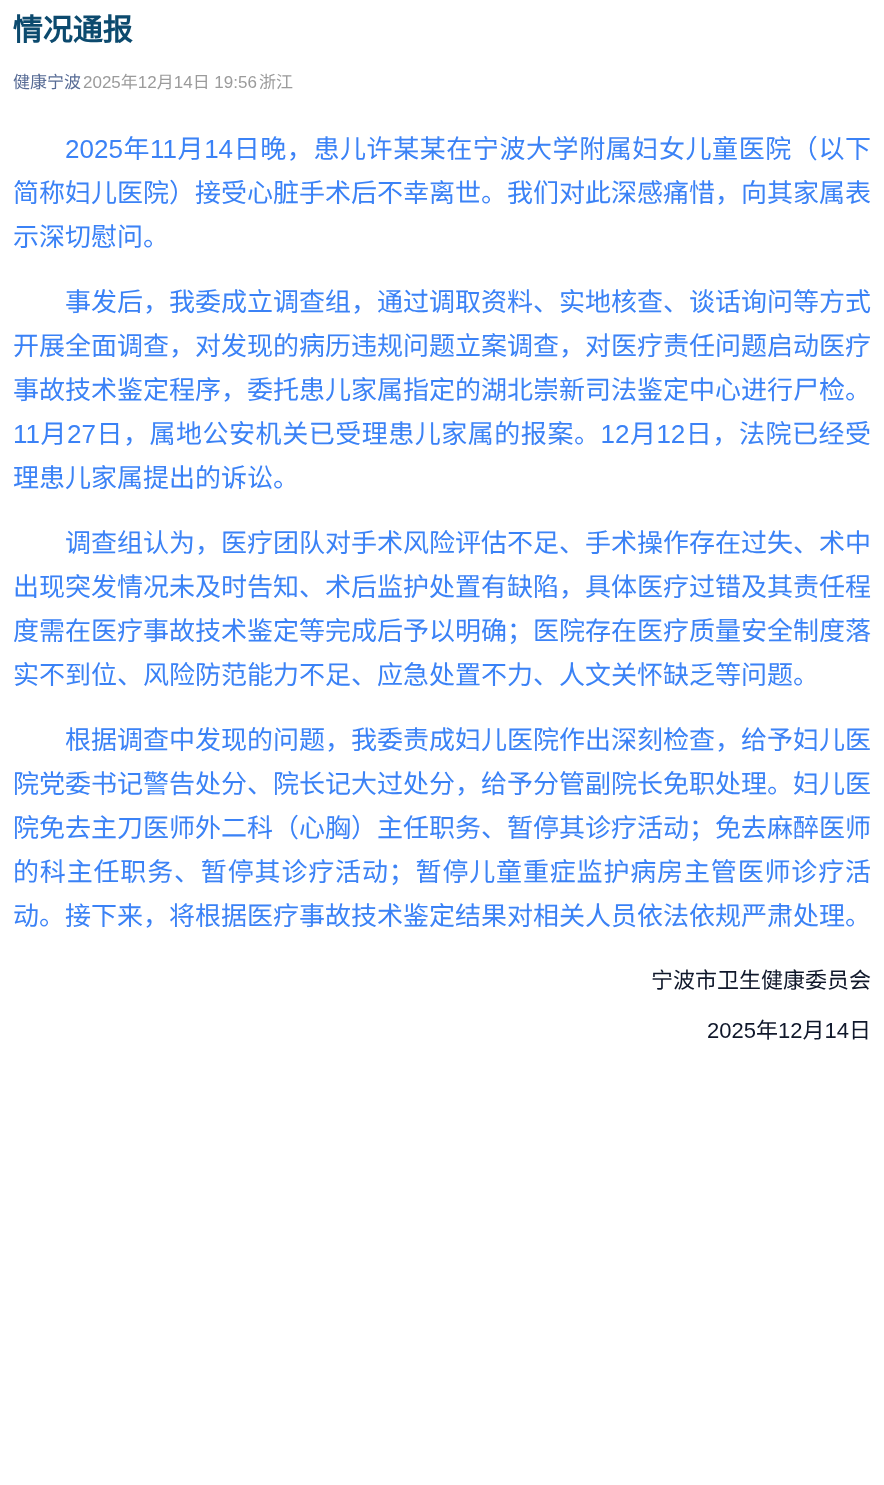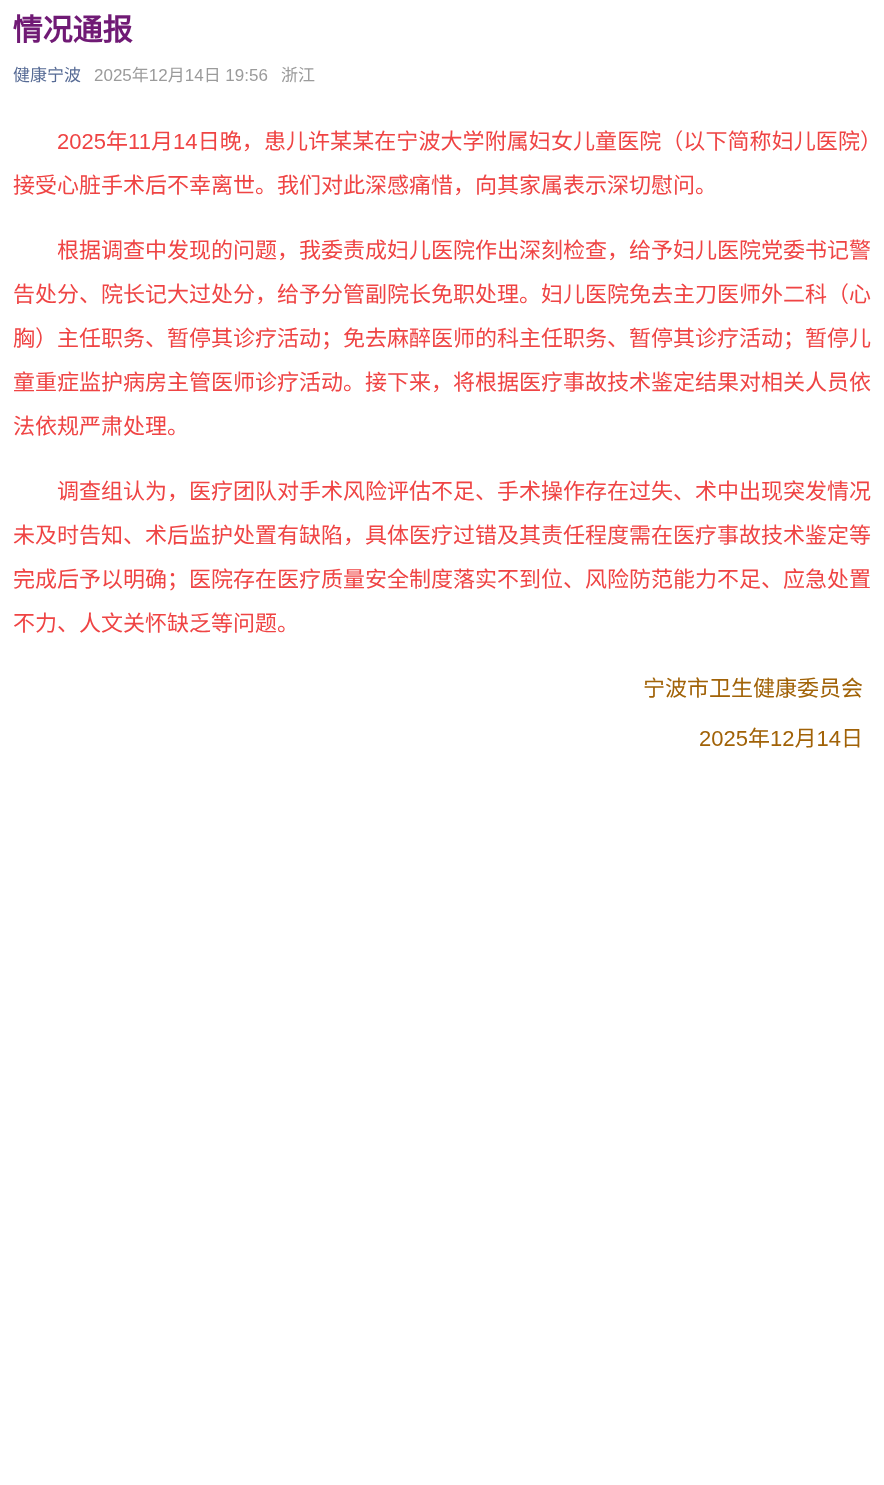--- a/index.html
+++ b/index.html
@@ -15,55 +15,55 @@
     .page {
       box-sizing: border-box;
       width: 884px;
       min-height: 1485px;
       padding: 4px 13px 6px 13px;
       background: #ffffff;
     }
     .article-title {
       font-size: 30px;
       font-weight: 700;
-      color: #701a75;
-      margin: 6px 0 15px 0;
+      color: #0c4a6e;
+      margin: 6px 0 22px 0;
       line-height: 1.3;
     }
     .byline {
       display: flex;
       align-items: baseline;
-      gap: 13px;
+      gap: 2px;
       font-size: 17px;
       line-height: 24px;
       margin: 0 0 32px 0;
       color: #9b9b9b;
     }
     .byline .account {
       color: #576b95;
       cursor: pointer;
     }
     .article-body {
       margin-top: 18px;
     }
     .para {
-      font-size: 22px;
+      font-size: 26px;
       line-height: 44px;
-      color: #ef4444;
+      color: #3b82f6;
       text-indent: 2em;
       text-align: justify;
       margin: 0 0 21px 0;
       word-break: break-all;
     }
     .signature {
       font-size: 22px;
       line-height: 44px;
-      color: #a16207;
+      color: #0f172a;
       text-align: right;
-      margin: 12px 8px 0 0;
+      margin: 12px 0 0 0;
     }
     .signature-date {
       margin-top: 6px;
     }
   </style>
 </head>
 <body>
 
 <div class="page">
 
@@ -71,20 +71,21 @@
 
   <div class="byline">
     <span class="account">健康宁波</span>
     <span class="datetime">2025年12月14日 19:56</span>
     <span class="location">浙江</span>
   </div>
 
   <div class="article-body">
 
   <p class="para">2025年11月14日晚，患儿许某某在宁波大学附属妇女儿童医院（以下简称妇儿医院）接受心脏手术后不幸离世。我们对此深感痛惜，向其家属表示深切慰问。</p>
+      <p class="para">事发后，我委成立调查组，通过调取资料、实地核查、谈话询问等方式开展全面调查，对发现的病历违规问题立案调查，对医疗责任问题启动医疗事故技术鉴定程序，委托患儿家属指定的湖北崇新司法鉴定中心进行尸检。11月27日，属地公安机关已受理患儿家属的报案。12月12日，法院已经受理患儿家属提出的诉讼。</p>
+      <p class="para">调查组认为，医疗团队对手术风险评估不足、手术操作存在过失、术中出现突发情况未及时告知、术后监护处置有缺陷，具体医疗过错及其责任程度需在医疗事故技术鉴定等完成后予以明确；医院存在医疗质量安全制度落实不到位、风险防范能力不足、应急处置不力、人文关怀缺乏等问题。</p>
       <p class="para">根据调查中发现的问题，我委责成妇儿医院作出深刻检查，给予妇儿医院党委书记警告处分、院长记大过处分，给予分管副院长免职处理。妇儿医院免去主刀医师外二科（心胸）主任职务、暂停其诊疗活动；免去麻醉医师的科主任职务、暂停其诊疗活动；暂停儿童重症监护病房主管医师诊疗活动。接下来，将根据医疗事故技术鉴定结果对相关人员依法依规严肃处理。</p>
-      <p class="para">调查组认为，医疗团队对手术风险评估不足、手术操作存在过失、术中出现突发情况未及时告知、术后监护处置有缺陷，具体医疗过错及其责任程度需在医疗事故技术鉴定等完成后予以明确；医院存在医疗质量安全制度落实不到位、风险防范能力不足、应急处置不力、人文关怀缺乏等问题。</p>
     </div>
 
   <p class="signature">宁波市卫生健康委员会</p>
   <p class="signature signature-date">2025年12月14日</p>
 
 </div>
 
 </body></html>

